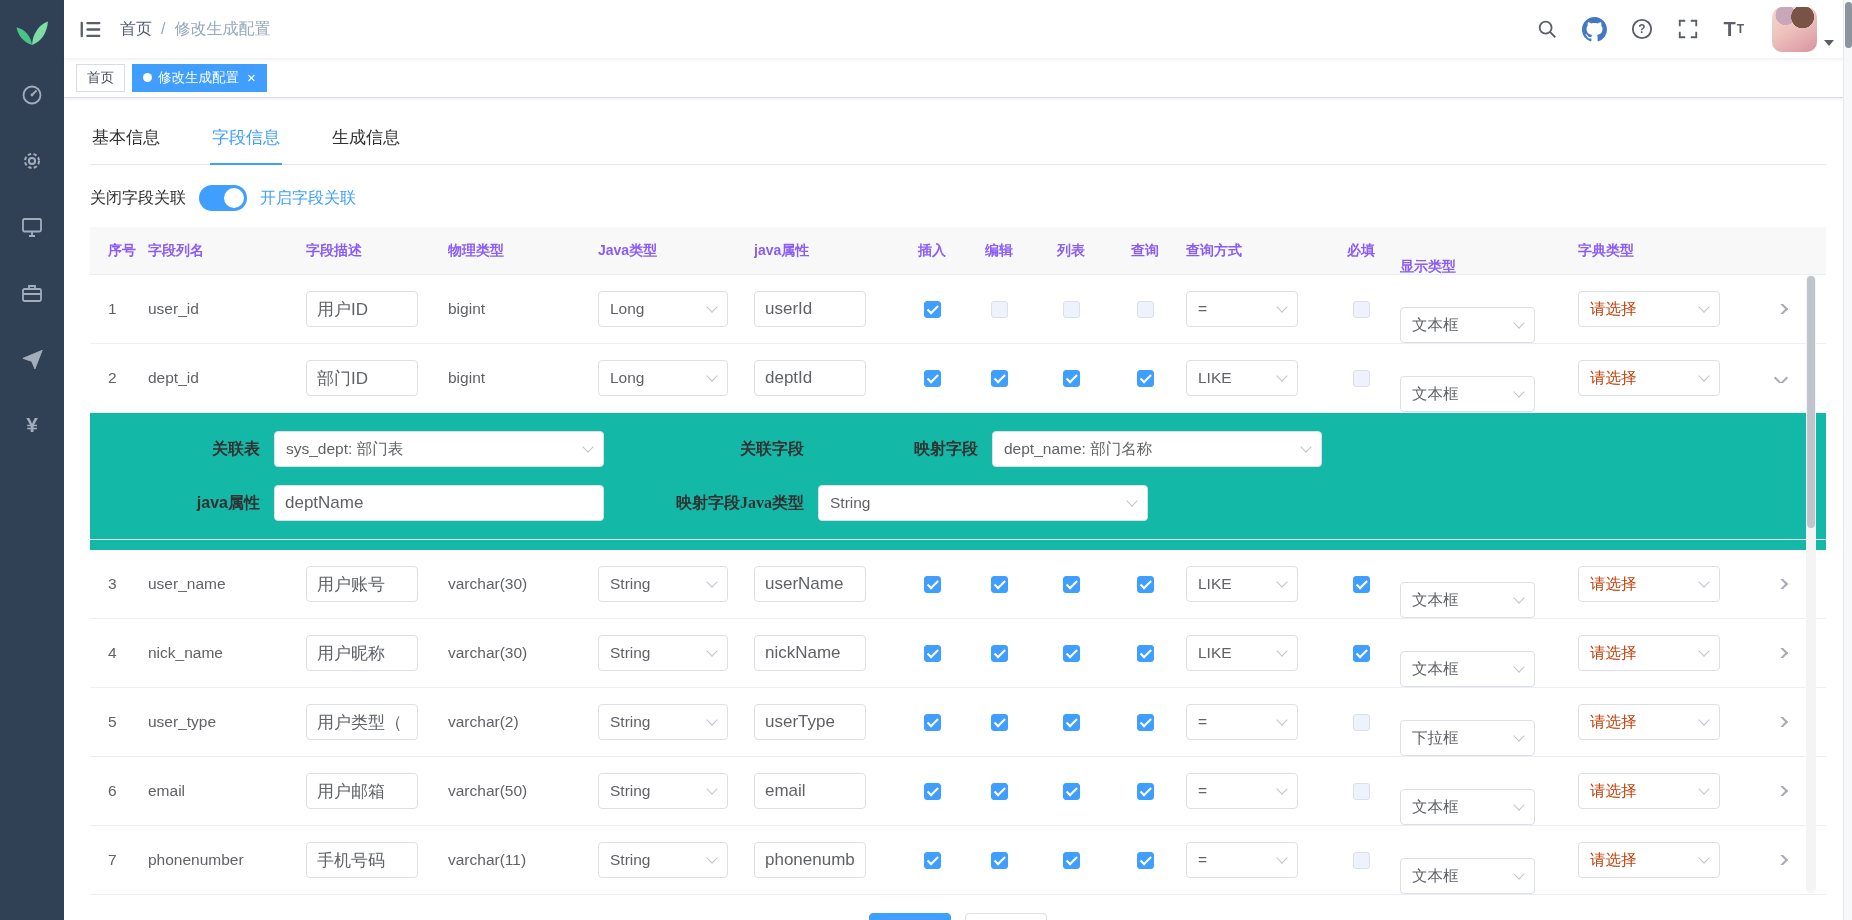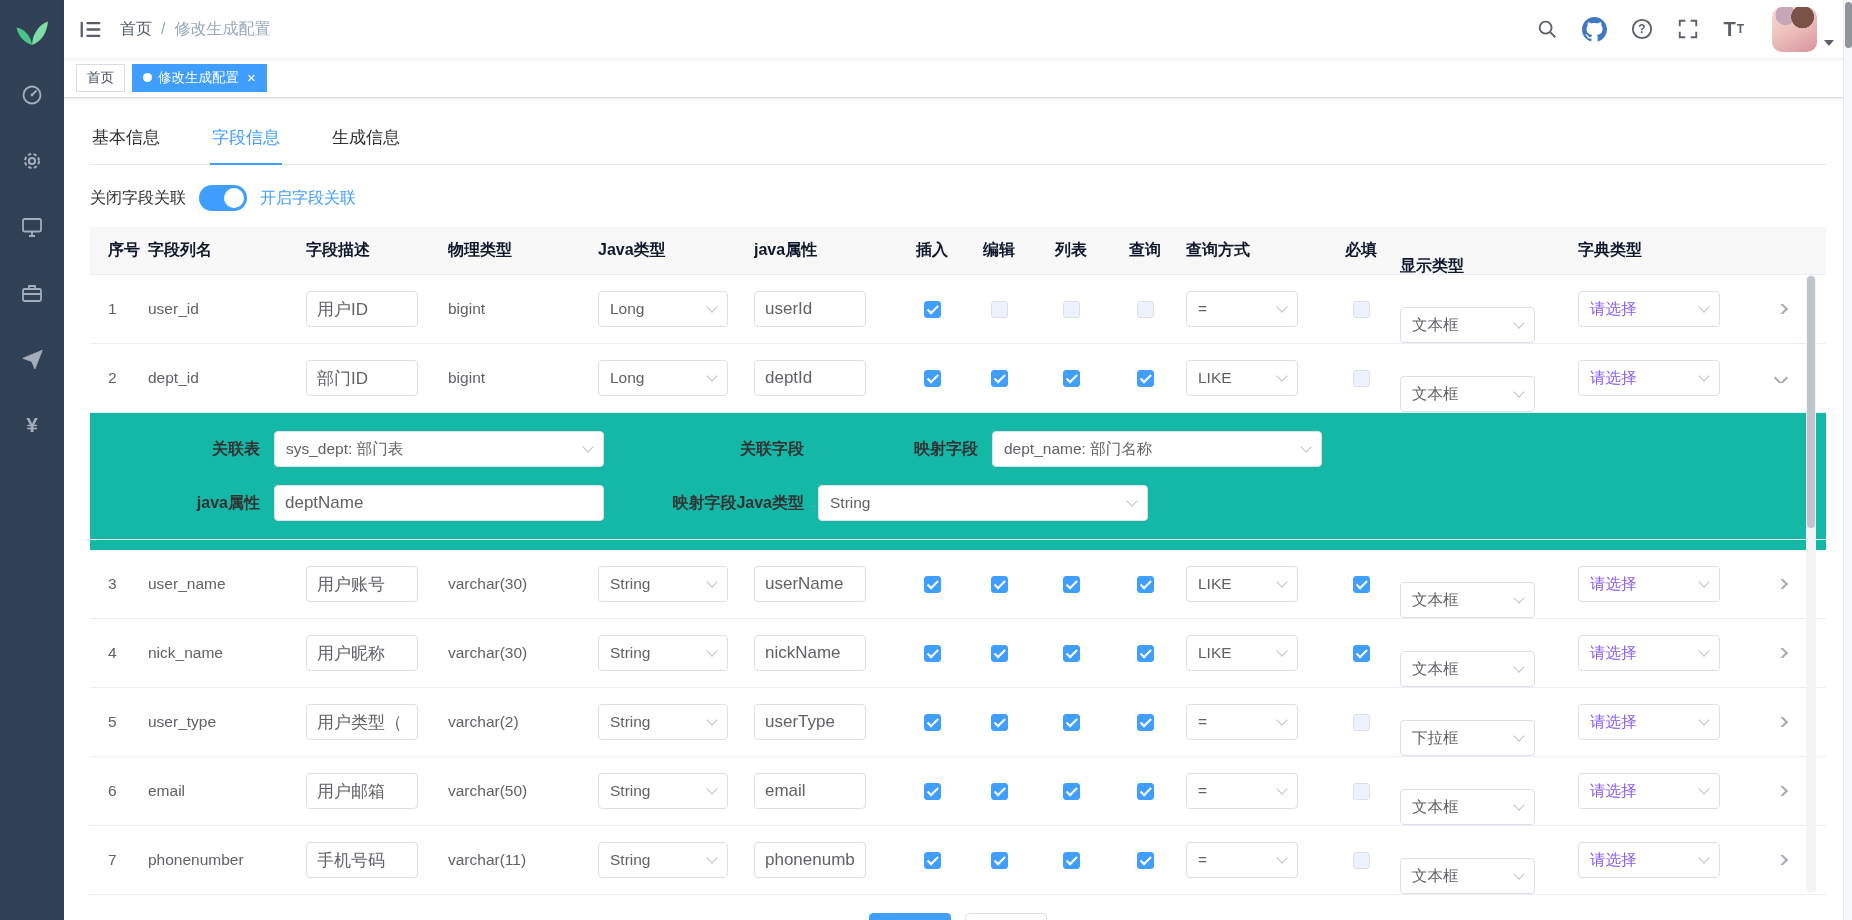--- a/index.html
+++ b/index.html
@@ -53,21 +53,21 @@
   .relation-row { display:flex; align-items:center; gap:13px; margin:20px 0 16px; font-size:16px; color:#303133; }
   .rel-right { color:#409eff; cursor:pointer; }
   .el-switch { position:relative; width:48px; height:26px; border-radius:13px; background:#dcdfe6; cursor:pointer; flex-shrink:0; }
   .el-switch.is-on { background:#409eff; }
   .el-switch .knob { position:absolute; top:3px; left:3px; width:20px; height:20px; border-radius:50%; background:#fff; }
   .el-switch.is-on .knob { left:25px; }
 
   
   .table-wrap { position:relative; }
   .trow { display:flex; align-items:center; min-height:60px; border-bottom:1px solid #ebeef5; font-size:15.5px; color:#606266; background:#fff; }
-  .thead { min-height:48px; height:48px; background:#f8f8f9; color:#0f172a; font-weight:700; font-size:16px; }
+  .thead { min-height:48px; height:48px; background:#f8f8f9; color:#8b5cf6; font-weight:700; font-size:14px; }
   .cell { padding-right:6px; white-space:nowrap; overflow:hidden; }
   .c-seq { width:58px; padding-left:18px; }
   .c-colname { width:158px; }
   .c-desc { width:142px; }
   .c-phys { width:150px; }
   .c-jtype { width:156px; }
   .c-jfield { width:150px; }
   .c-ins { width:62px; }
   .c-edit { width:72px; }
   .c-list { width:72px; }
@@ -78,40 +78,40 @@
   .c-dtype { width:168px; }
   .c-expand { flex:1; display:flex; justify-content:flex-end; padding-right:40px; }
   .ctr { display:flex; align-items:center; justify-content:center; padding-left:0; text-align:left; }
   .thead .ctr { justify-content:center; }
 
   .el-input { height:36px; border:1px solid #dcdfe6; border-radius:4px; padding:0 10px; font-size:17px;
     color:#606266; outline:none; background:#fff; font-family:inherit; }
   .el-select { position:relative; height:36px; border:1px solid #dcdfe6; border-radius:4px; background:#fff;
     display:inline-flex; align-items:center; padding:0 26px 0 11px; cursor:pointer; vertical-align:middle; }
   .sel-val { font-size:15.5px; color:#606266; white-space:nowrap; overflow:hidden; }
-  .sel-val.placeholder { color:#8b5cf6; }
+  .sel-val.placeholder { color:#c2410c; }
   .sel-arrow { position:absolute; right:11px; top:50%; width:8px; height:8px; margin-top:-6px;
     border-right:1.6px solid #c0c4cc; border-bottom:1.6px solid #c0c4cc; transform:rotate(45deg); }
   .w112 { width:112px; } .w130 { width:130px; } .w135 { width:135px; } .w142 { width:142px; } .w330 { width:330px; }
 
   .el-checkbox { display:inline-block; width:17px; height:17px; border-radius:3px; border:1px solid #dcdfe6;
     background:#edf2fc; position:relative; cursor:pointer; }
   .el-checkbox.checked { background:#409eff; border-color:#409eff; }
   .el-checkbox.checked::after { content:''; position:absolute; left:5px; top:1.5px; width:4px; height:8.5px;
     border:solid #fff; border-width:0 2px 2px 0; transform:rotate(45deg); }
 
   .expand-icon { display:inline-block; width:10px; height:10px; border-top:2px solid #a8abb2; border-right:2px solid #a8abb2;
     transform:rotate(45deg); cursor:pointer; }
   .expand-icon.expanded { transform:rotate(135deg); }
 
   
   .relation-panel { background:#14b8a6; padding-top:18px; }
   .panel-row { display:flex; align-items:center; margin-bottom:18px; }
   .panel-label { font-weight:700; font-size:16px; color:#303133; text-align:right; margin-right:14px; white-space:nowrap; }
-  .w-l1 { width:170px; } .w-l2 { width:200px; } .w-l3 { width:160px; }
+  .w-l1 { width:170px; } .w-l2 { width:200px;font-family:Liberation Serif, serif; } .w-l3 { width:160px; }
   .panel-divider { height:1px; background:#ebeef5; margin-top:6px; }
   .panel-gap { height:10px; }
 
   
   .vbar { position:absolute; top:48px; right:10px; bottom:2px; width:10px; background:#f4f4f5; border-radius:5px; }
   .vbar-thumb { position:absolute; top:1px; left:1px; width:8px; height:252px; border-radius:4px; background:#c0c4cc; }
   .page-scrollbar { position:fixed; top:0; right:0; width:9px; height:100%; background:#f7f8fa; border-left:1px solid #e9e9eb; z-index:10; }
   .page-thumb { position:absolute; top:2px; left:1px; width:7px; height:46px; border-radius:4px; background:#8f949c; }
 
   

